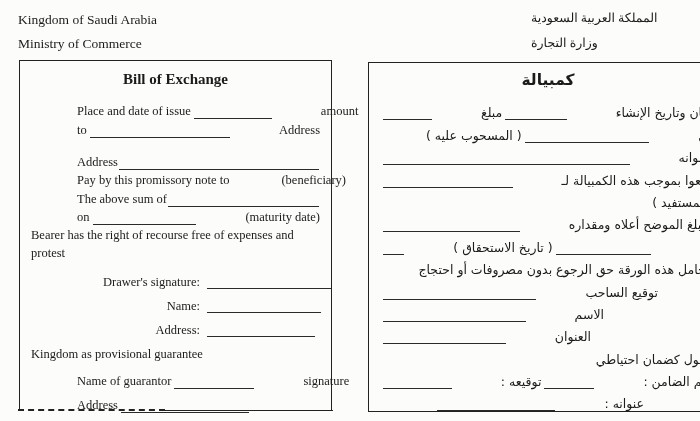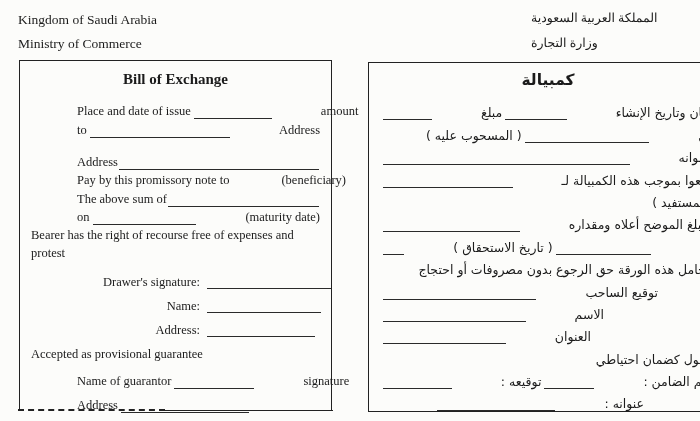--- a/index.html
+++ b/index.html
@@ -166,21 +166,21 @@
       <div class="sig-row">
         <span class="sig-label">Name:</span>
         <span class="sig-line sl-114"></span>
       </div>
       <div class="sig-row">
         <span class="sig-label">Address:</span>
         <span class="sig-line sl-108"></span>
       </div>
     </div>
 
-    <div class="accepted">Accepted as provisional guarantee</div>
+    <div class="accepted">Kingdom as provisional guarantee</div>
 
     <div class="r r-en tall">
       <span class="lbl">Name of guarantor</span>
       <span class="ln w80"></span>
       <span class="lbl">signature</span>
       <span class="ln"></span>
     </div>
 
     <div class="r r-en tall">
       <span class="lbl">Address</span>

